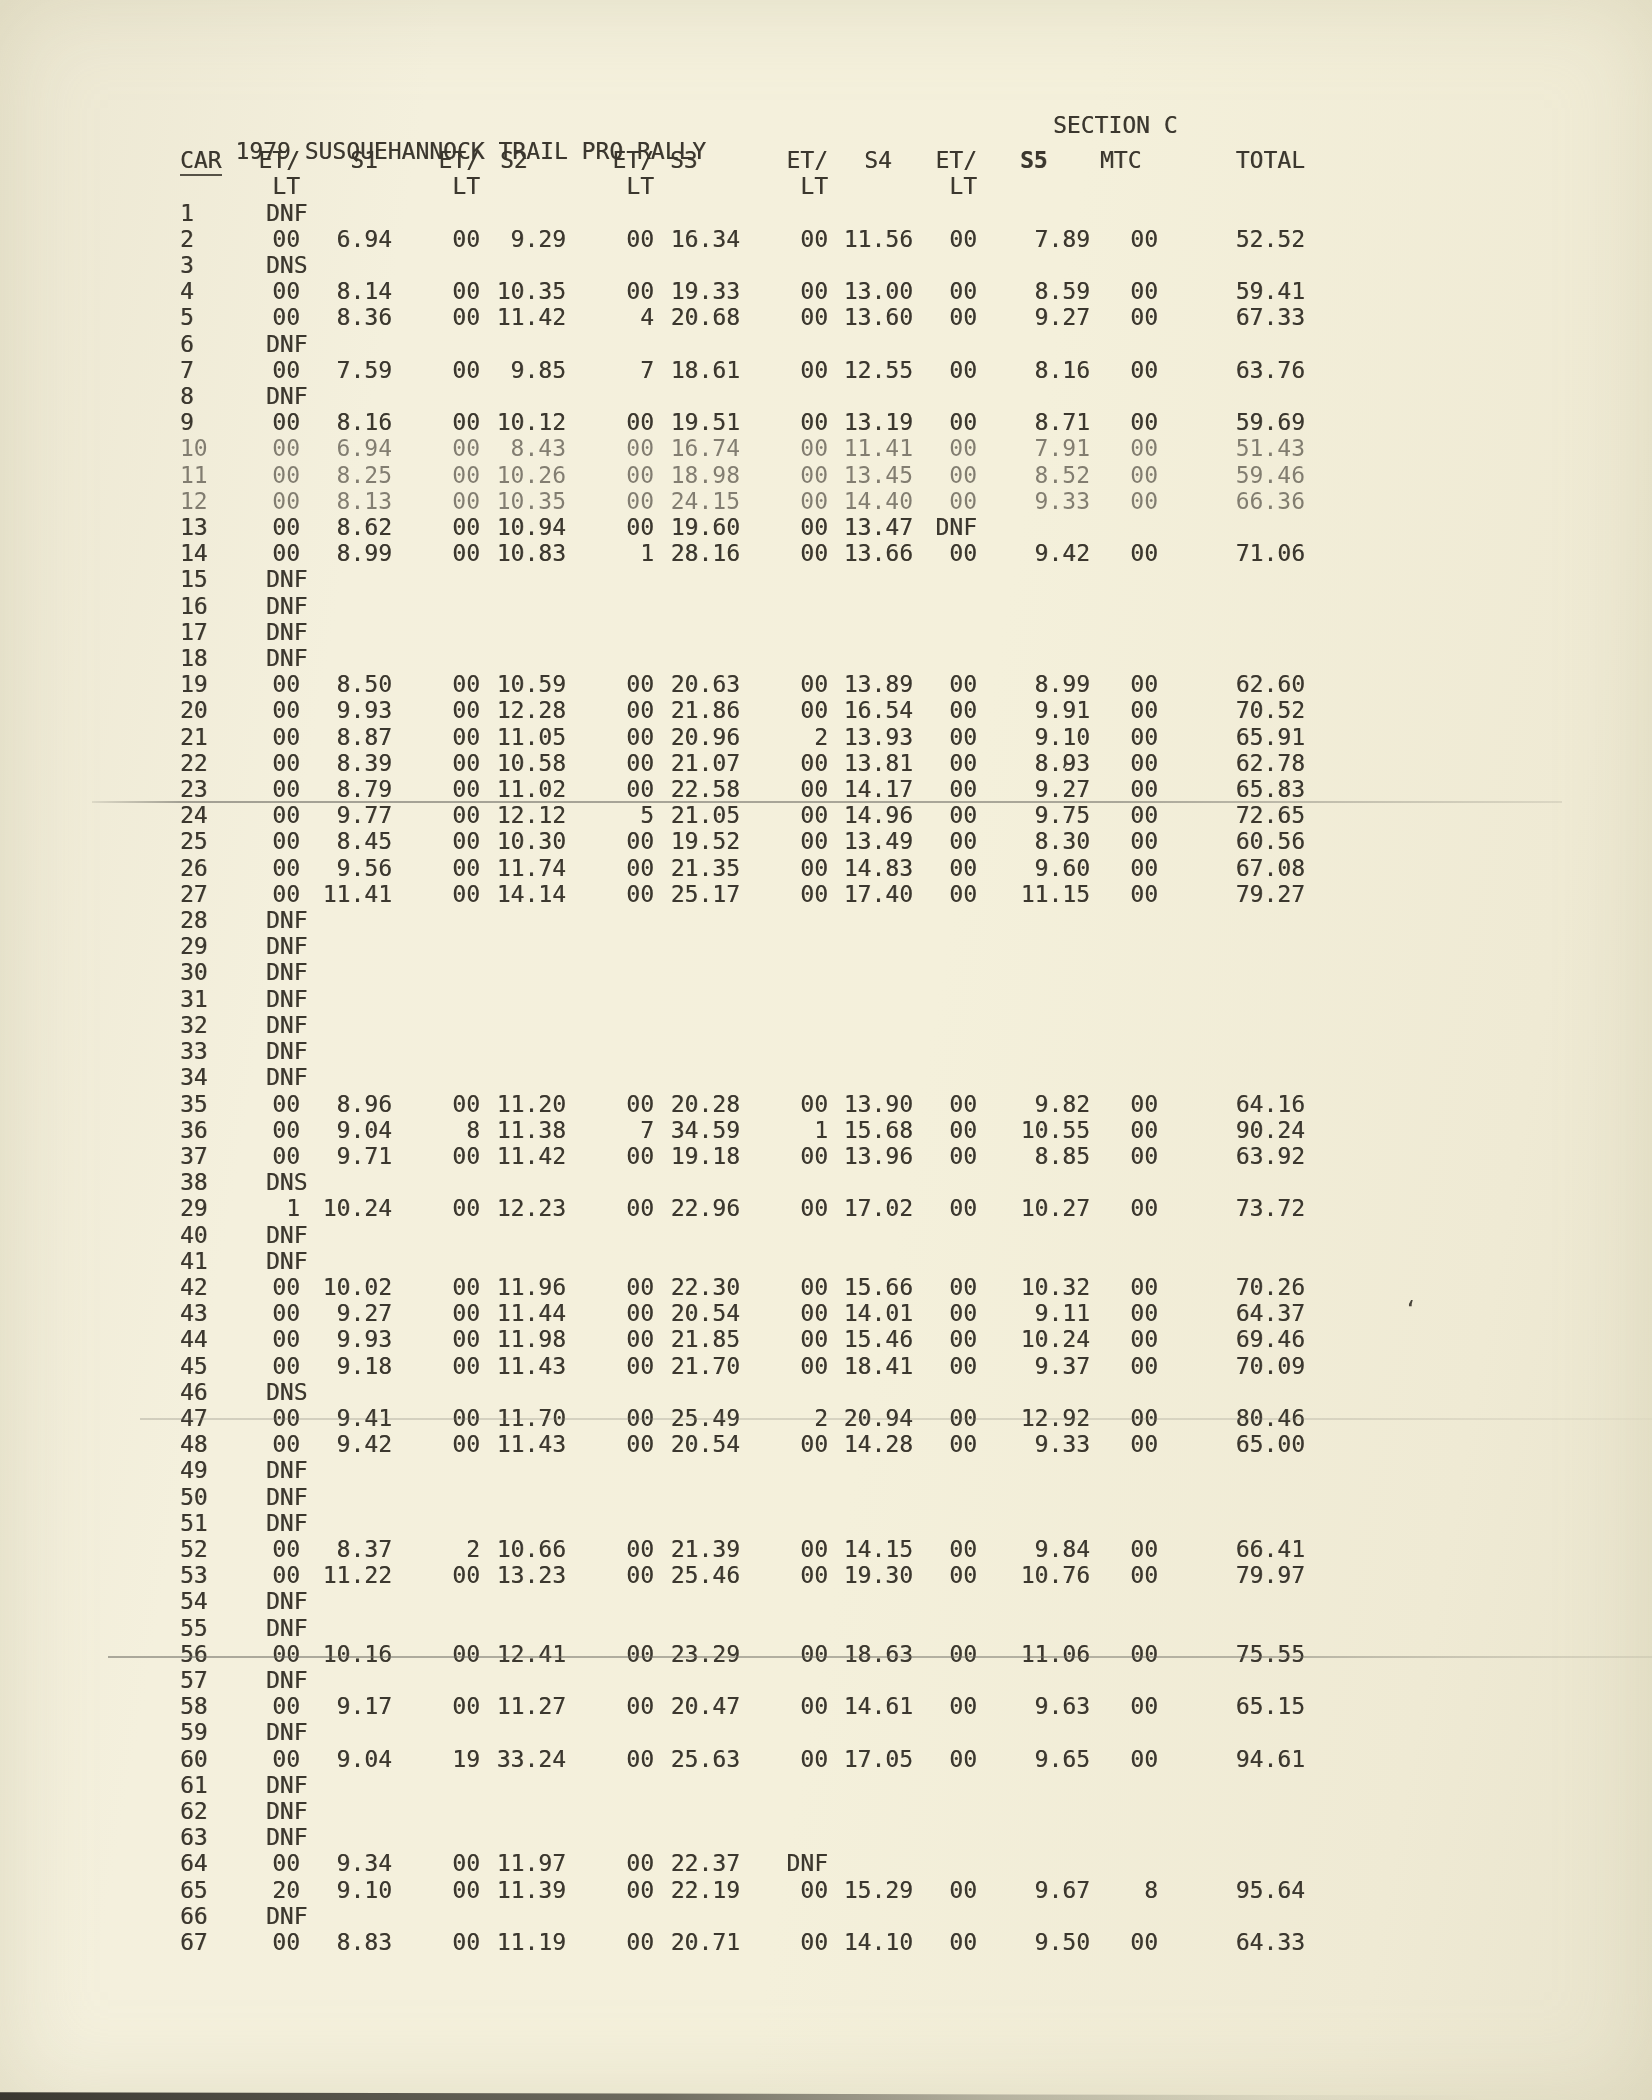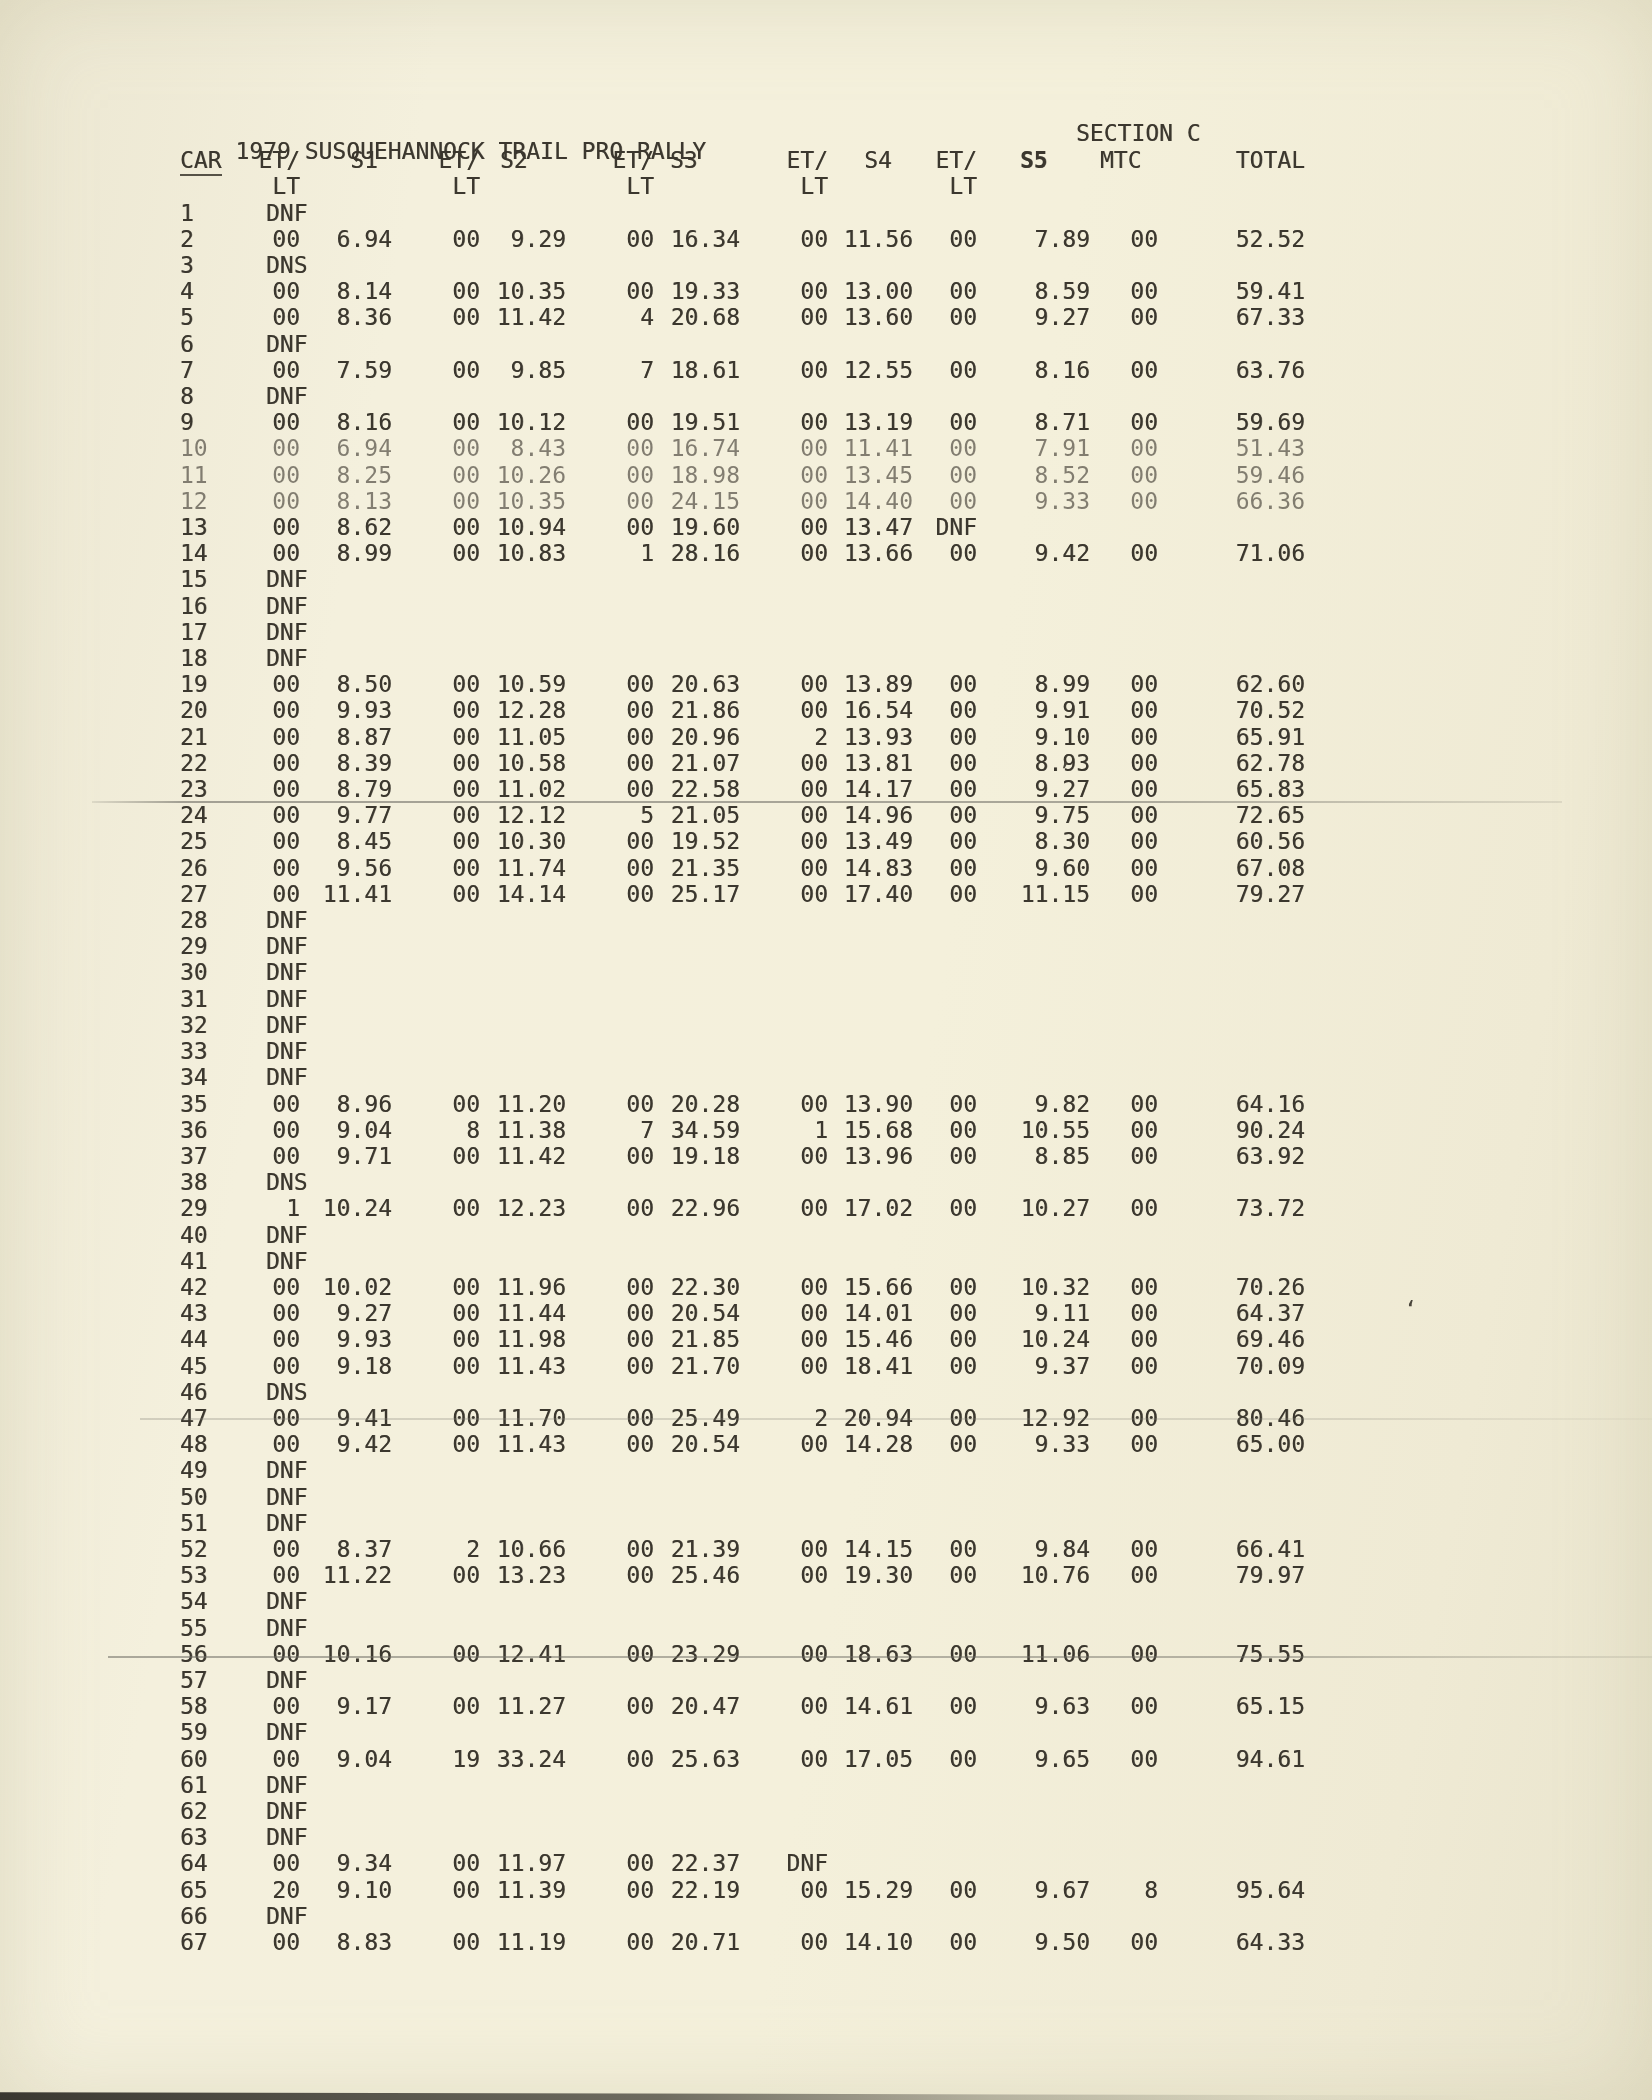--- a/index.html
+++ b/index.html
@@ -7,21 +7,21 @@
     width:1652px;height:2100px;position:relative;overflow:hidden;
     background:linear-gradient(100deg,#ece7d2 0%,#f4f0dd 22%,#f4f0db 55%,#efead4 85%,#e9e4cd 100%);
     font-family:"DejaVu Sans Mono","Liberation Mono",monospace;
   }
   .paper-vignette{position:absolute;inset:0;pointer-events:none;
     box-shadow:inset 0 0 90px rgba(190,182,150,0.35);}
   .sheet{position:absolute;left:180px;top:112px;width:1180px;color:#3b372e;
     font-size:23px;line-height:26.2px;
     text-shadow:0.4px 0.4px 0.6px rgba(45,42,35,0.55);}
   .title-row{position:relative;height:26.2px;white-space:pre;}
-  .section-label{position:absolute;left:873px;top:8px;margin-left:23px;}
+  .section-label{position:absolute;left:873px;top:0;}
   table{border-collapse:collapse;table-layout:fixed;width:1125px;margin-top:9px;}
   td,th{padding:0;height:26.2px;line-height:26.2px;font-weight:normal;
     white-space:pre;text-align:right;font-size:23px;vertical-align:baseline;}
   th{text-align:right;}
   th.h-car,td.car{text-align:left;}
   .car-underline{border-bottom:2px solid rgba(59,55,46,0.85);padding-bottom:1px;}
   td.status{text-align:left;padding-left:26px;}
   tr.faint td{color:rgba(59,55,46,0.62);text-shadow:none;}
   .scanline{position:absolute;height:2px;pointer-events:none;}
   .scanline-1{left:92px;top:801px;width:1470px;

